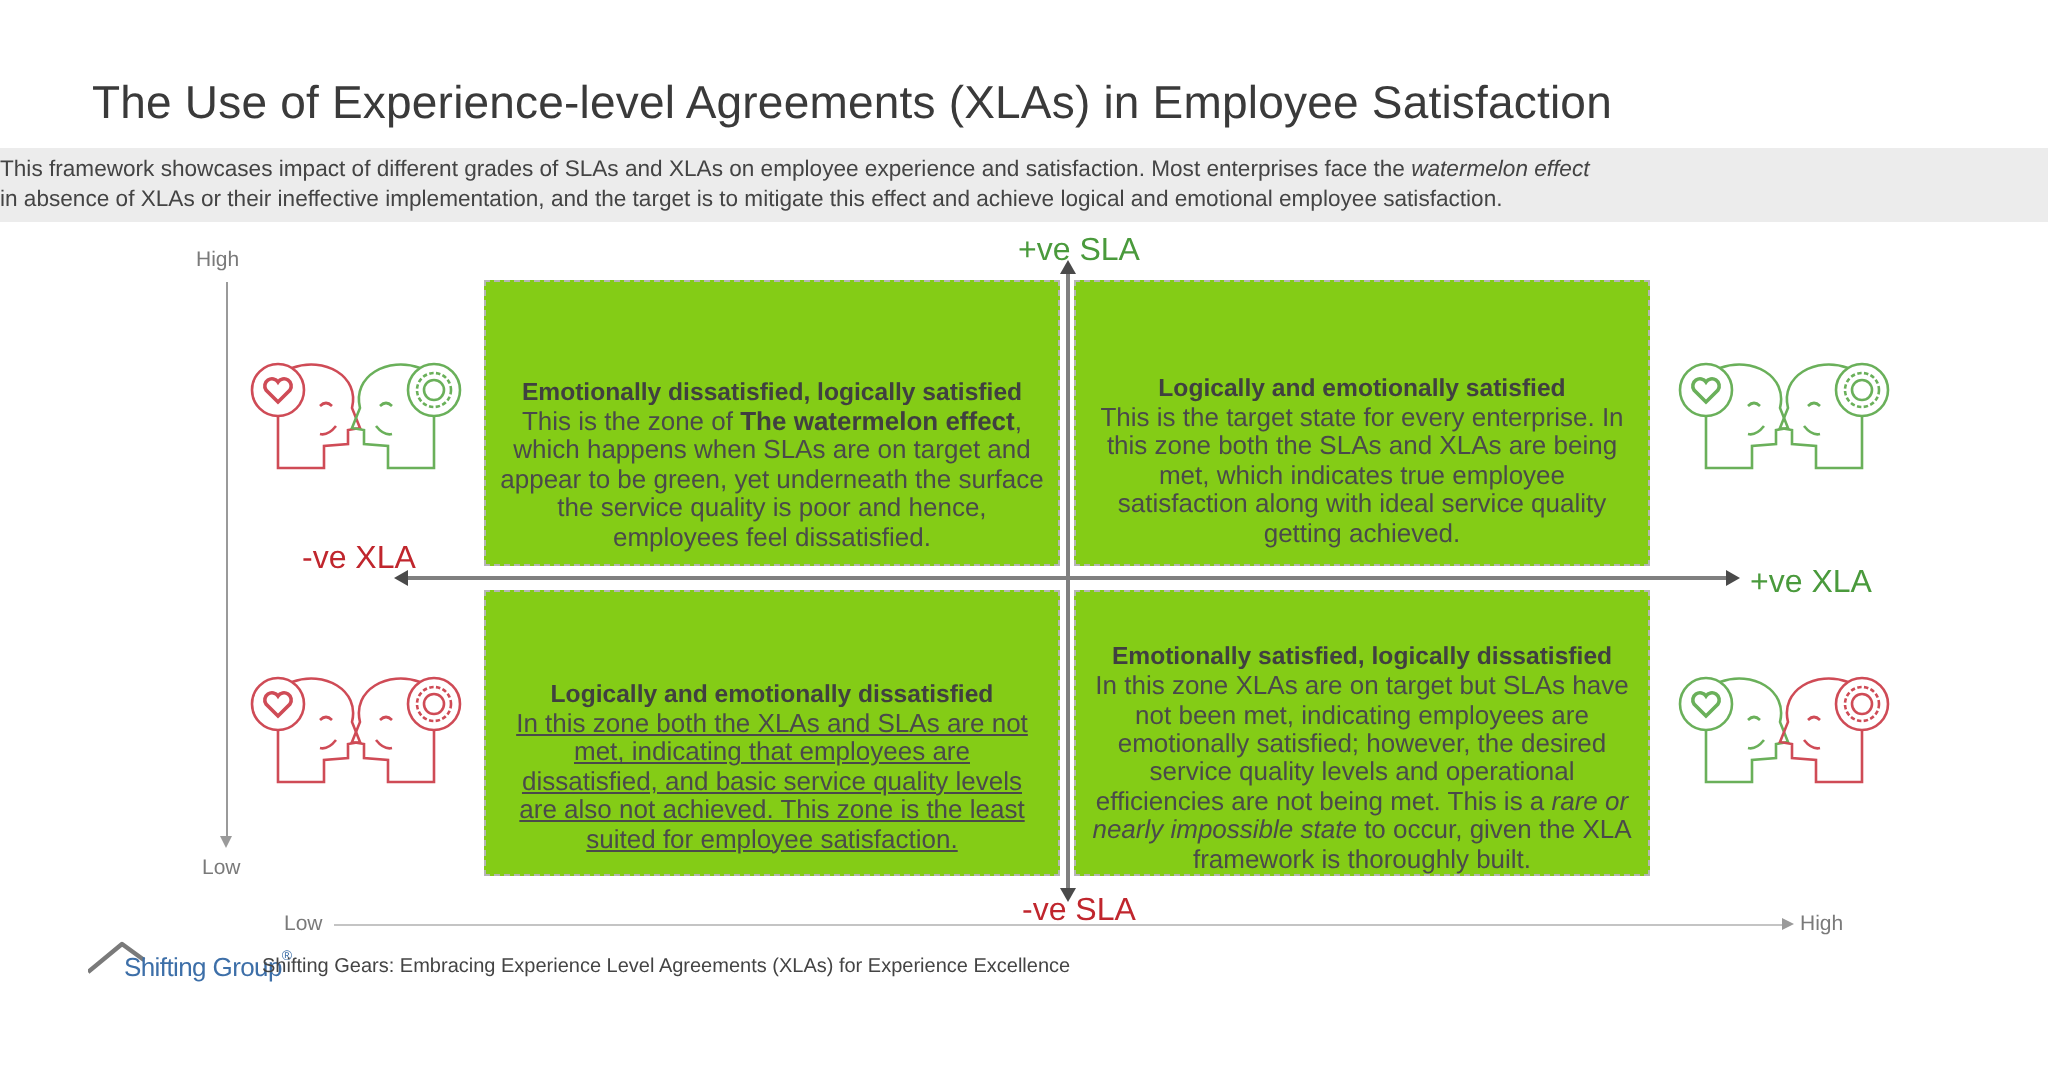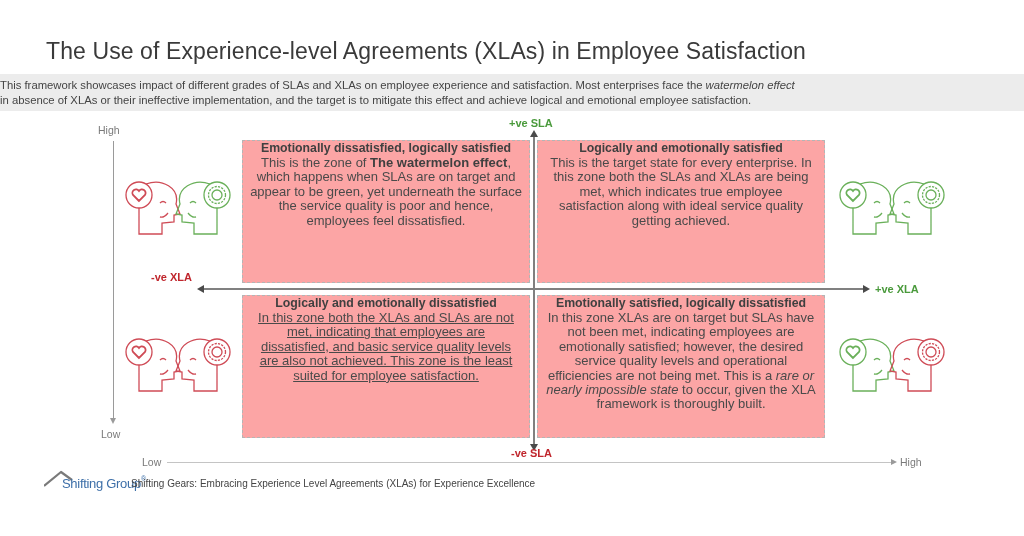--- a/index.html
+++ b/index.html
@@ -24,22 +24,22 @@
   .y-axis-line { position: absolute; left: 113px; top: 141px; width: 1px; height: 278px; background: #9a9a9a; }
   .y-axis-arrow { position: absolute; left: 110px; top: 418px; width: 0; height: 0;
     border-left: 3.5px solid transparent; border-right: 3.5px solid transparent; border-top: 6px solid #9a9a9a; }
   .axis-label { position: absolute; font-size: 10.5px; color: #7a7a7a; }
   .x-axis-line { position: absolute; left: 167px; top: 462px; width: 725px; height: 1px; background: #c4c4c4; }
   .x-axis-arrow { position: absolute; left: 891px; top: 459px; width: 0; height: 0;
     border-top: 3.5px solid transparent; border-bottom: 3.5px solid transparent; border-left: 6px solid #9a9a9a; }
 
   
   .quad {
-    position: absolute; border: 1px dashed #b5b5b5; background: #fca5a5;
-    display: flex; flex-direction: column; align-items: center; justify-content: flex-start;
+    position: absolute; border: 1px dashed #b5b5b5; background: #84cc16;
+    display: flex; flex-direction: column; align-items: center; justify-content: flex-end;
     text-align: center; padding: 0 6px;
   }
   .quad-title { font-weight: bold; font-size: 12.3px; color: #404040; line-height: 15px; }
   .quad-body { font-size: 13px; color: #4a4a4a; line-height: 14.4px; }
   .quad-body b { font-weight: bold; color: #404040; }
   .quad-body i { font-style: italic; }
 
   #q-tl { left: 242px; top: 140px; width: 288px; height: 143px; padding-bottom: 6px; }
   #q-tr { left: 537px; top: 140px; width: 288px; height: 143px; padding-bottom: 8px; }
   #q-bl { left: 242px; top: 295px; width: 288px; height: 143px; padding-bottom: 10px; }
@@ -50,21 +50,21 @@
   .v-mid-arrow-up { position: absolute; left: 530px; top: 130px; width: 0; height: 0;
     border-left: 4px solid transparent; border-right: 4px solid transparent; border-bottom: 7px solid #4a4a4a; }
   .v-mid-arrow-down { position: absolute; left: 530px; top: 444px; width: 0; height: 0;
     border-left: 4px solid transparent; border-right: 4px solid transparent; border-top: 7px solid #4a4a4a; }
   .h-mid { position: absolute; left: 204px; top: 288px; width: 660px; height: 2px; background: #808080; }
   .h-mid-arrow-left { position: absolute; left: 197px; top: 285px; width: 0; height: 0;
     border-top: 4px solid transparent; border-bottom: 4px solid transparent; border-right: 7px solid #4a4a4a; }
   .h-mid-arrow-right { position: absolute; left: 863px; top: 285px; width: 0; height: 0;
     border-top: 4px solid transparent; border-bottom: 4px solid transparent; border-left: 7px solid #4a4a4a; }
 
-  .dir-label { position: absolute; font-weight: bold; font-size: 11px; white-space: nowrap; }
+  .dir-label { position: absolute; font-weight: normal; font-size: 16px; white-space: nowrap; }
 
   
   .head-pair { position: absolute; width: 118px; height: 70px; }
   .head-pair svg { width: 118px; height: 70px; display: block; }
 
   
   .logo { position: absolute; left: 44px; top: 466px; width: 100px; height: 26px; }
   .logo-text { position: absolute; left: 62px; top: 476px; font-size: 13px; color: #3d6fa8; letter-spacing: -0.3px; white-space: nowrap; font-family: "Liberation Sans Narrow", "Liberation Sans", sans-serif; }
   .logo-text sup { font-size: 7px; vertical-align: top; position: relative; top: -1px; }
   .source { position: absolute; left: 131px; top: 478px; font-size: 10px; color: #444; white-space: nowrap; }

